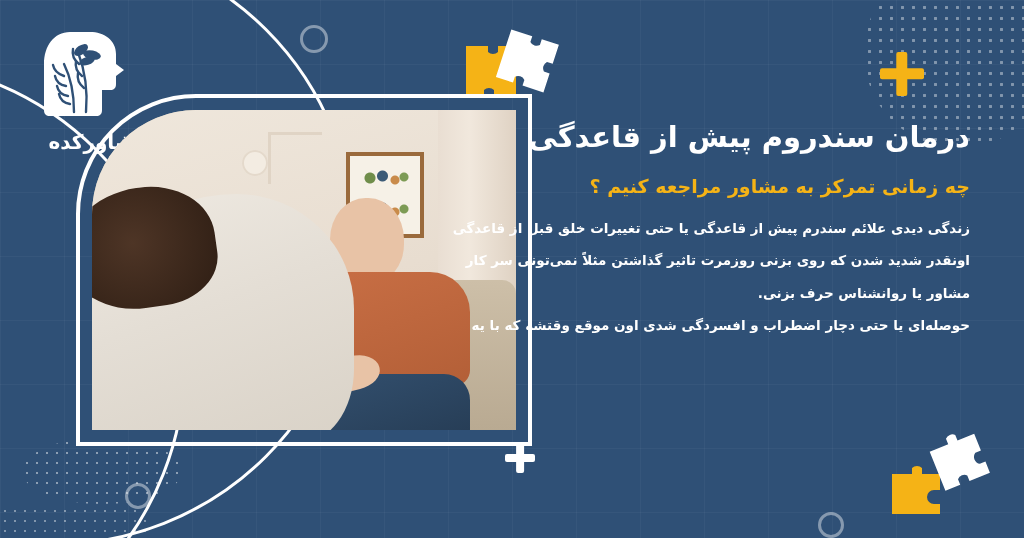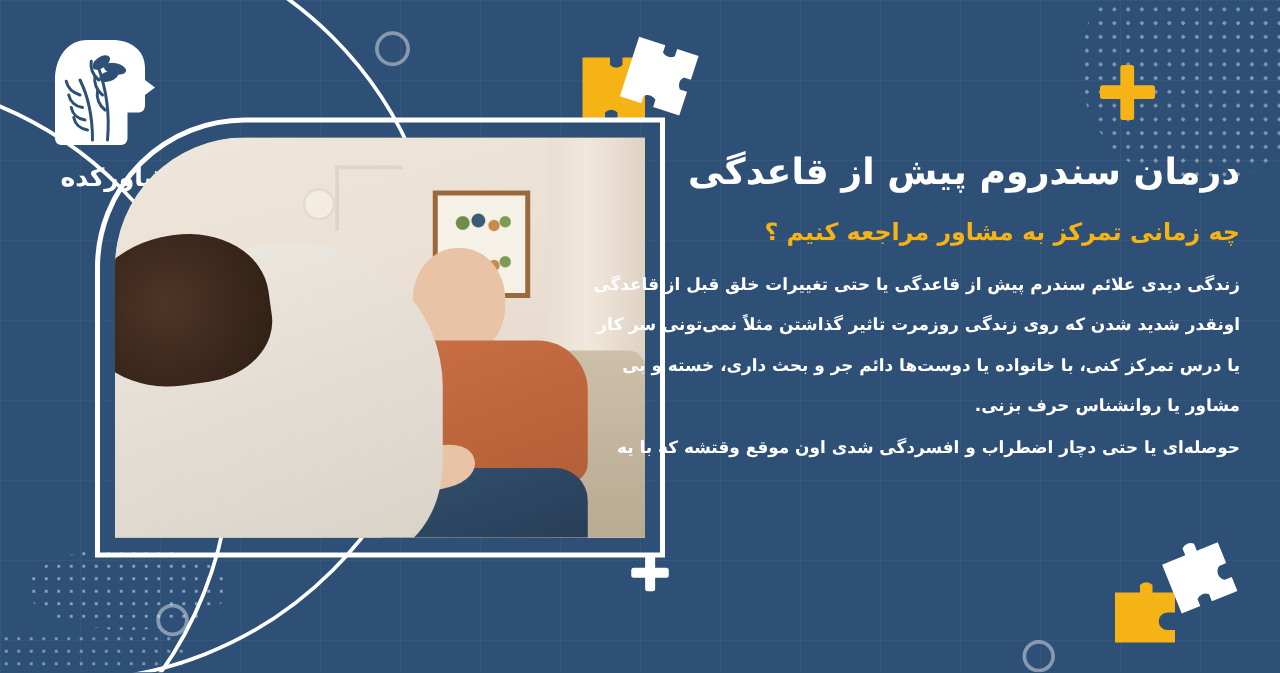--- a/index.html
+++ b/index.html
@@ -175,21 +175,21 @@
   
   .logo{position:absolute;left:34px;top:24px;width:128px;height:132px;text-align:center;}
   .logo-mark{width:128px;height:100px;}
   .logo-text{
     color:#ffffff;font-size:20px;font-weight:700;letter-spacing:.5px;
     margin-top:2px;direction:rtl;
   }
 
   
   .content{
-    position:absolute;right:32px;top:118px;width:470px;
+    position:absolute;right:54px;top:118px;width:470px;
     direction:rtl;text-align:right;
   }
   .title{
     color:#ffffff;font-size:29px;font-weight:700;line-height:1.35;
     margin:0 0 16px 0;white-space:nowrap;
   }
   .subtitle{
     color:#f5b316;font-size:19px;font-weight:700;line-height:1.4;
     margin:0 0 22px 0;white-space:nowrap;
   }
@@ -314,20 +314,19 @@
         <div class="client-hair"></div>
       </div>
     </div>
   </div>
 
   <div class="content">
     <h1 class="title">درمان سندروم پیش از قاعدگی</h1>
     <h2 class="subtitle">چه زمانی تمرکز به مشاور مراجعه کنیم ؟</h2>
     <div class="body-lines">
       <p class="body-line">زندگی دیدی علائم سندرم پیش از قاعدگی یا حتی تغییرات خلق قبل از قاعدگی</p>
-      <p class="body-line">اونقدر شدید شدن که روی زندگی روزمرت تاثیر گذاشتن مثلاً نمی‌تونی سر کار</p>
-      <p class="body-line">یا درس تمرکز کنی، با خانواده یا دوست‌ها دائم جر و بحث داری، خسته و بی</p>
+      <p class="body-line">اونقدر شدید شدن که روی بزنی روزمرت تاثیر گذاشتن مثلاً نمی‌تونی سر کار</p>
       <p class="body-line last">مشاور یا روانشناس حرف بزنی.</p>
       <p class="body-line">حوصله‌ای یا حتی دچار اضطراب و افسردگی شدی اون موقع وقتشه که با یه</p>
     </div>
   </div>
 
 </div>
 
 </body></html>

